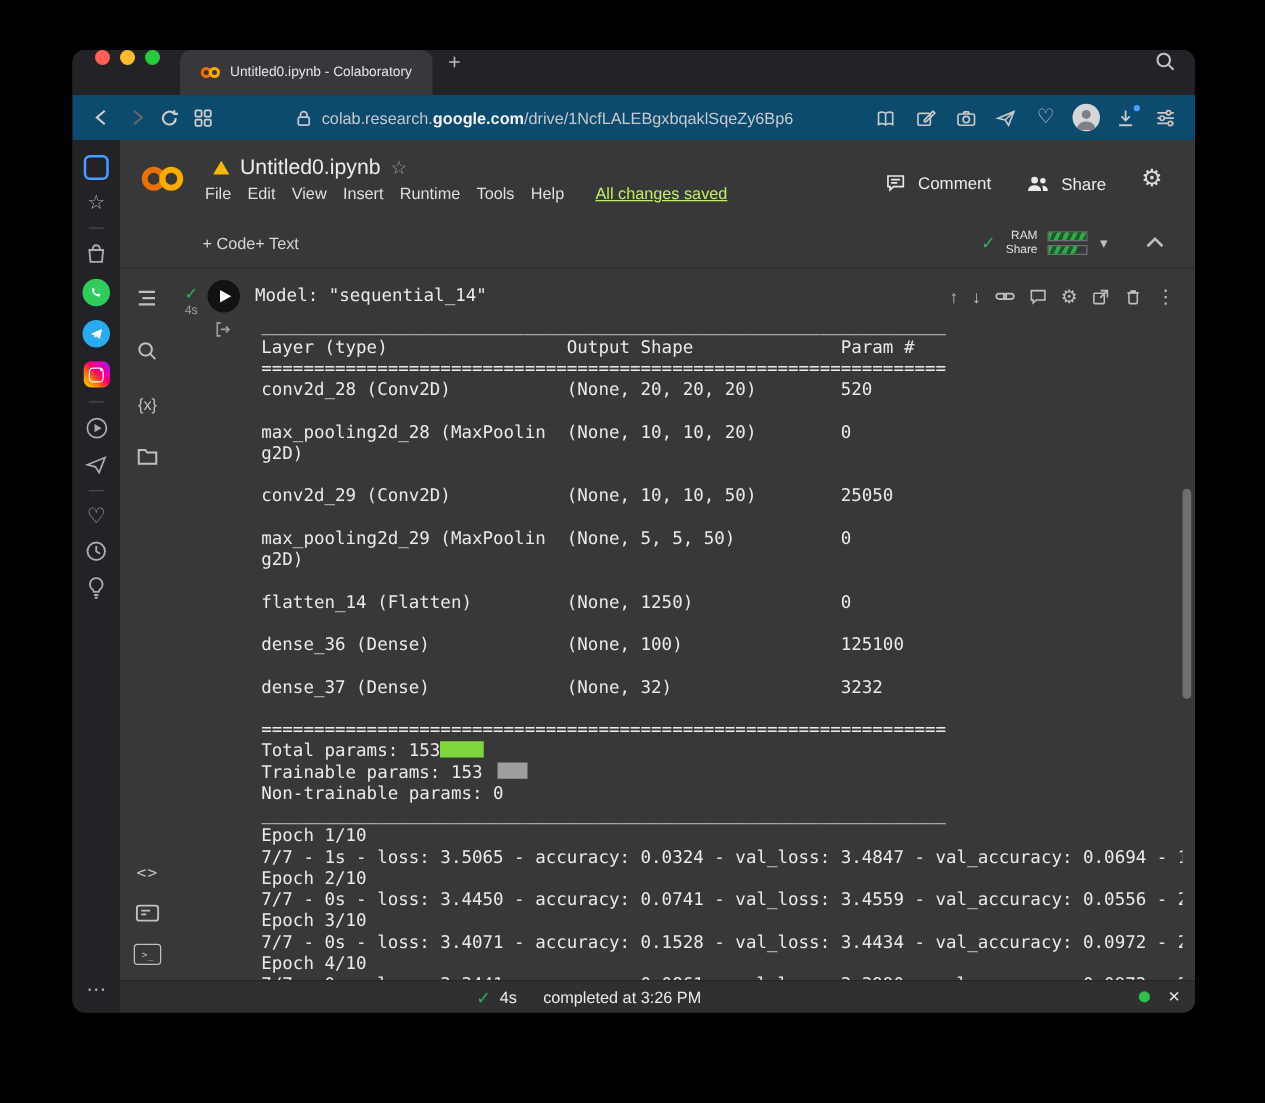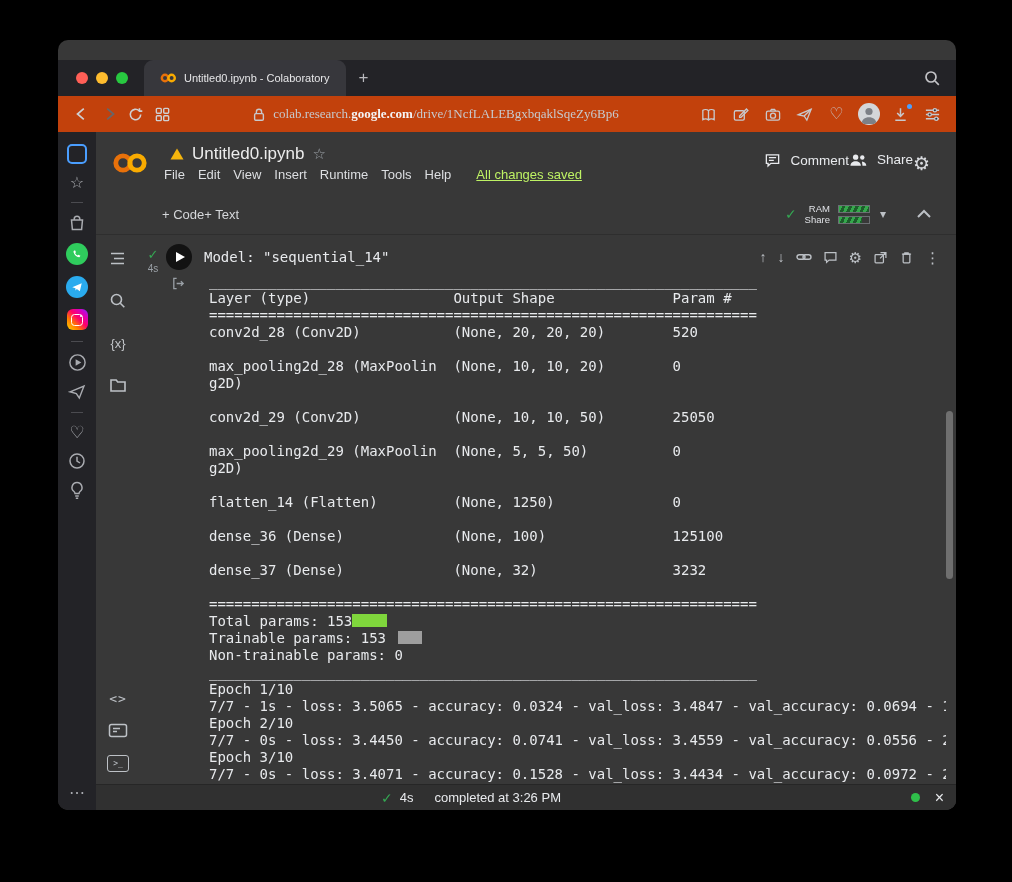--- a/index.html
+++ b/index.html
@@ -3,31 +3,31 @@
 <meta charset="utf-8">
 <style>
   html,body{margin:0;padding:0;}
   body{width:1012px;height:882px;background:#000;position:relative;overflow:hidden;
        font-family:"Liberation Sans",sans-serif;color:#e8eaed;}
   svg{display:block;}
   .window{position:absolute;left:58px;top:40px;width:898px;height:770px;background:#383838;
           border-radius:10px;overflow:hidden;display:flex;flex-direction:column;}
 
   
-  .tabbar{flex:0 0 36px;background:#232327;display:flex;align-items:center;margin-top:20px;}
+  .tabbar{flex:0 0 36px;background:#232327;display:flex;}
   .traffic{display:flex;gap:8px;padding:0 16px 0 18px;}
   .light{width:12px;height:12px;border-radius:50%;}
   .tab{height:36px;display:flex;align-items:center;gap:7px;background:#37373c;
        padding:0 16px;border-radius:9px 9px 0 0;}
   .tab-title{font-size:11px;color:#e6e6e8;white-space:nowrap;}
   .newtab{color:#b9b9bd;font-size:17px;padding:0 13px;cursor:default;}
   .tab-search{margin-left:auto;padding-right:15px;}
 
   
-  .addressbar{flex:0 0 36px;background:#c2410c;display:flex;align-items:center;padding:0 10px;font-family:Liberation Serif, serif;}
+  .addressbar{flex:0 0 36px;background:#0c4a6e;display:flex;align-items:center;padding:0 10px;}
   .abtn{width:27px;height:27px;display:flex;align-items:center;justify-content:center;flex:0 0 auto;}
   .urlwrap{flex:1;display:flex;align-items:center;justify-content:center;gap:7px;min-width:0;
            font-size:13px;white-space:nowrap;}
   .url-host,.url-path{color:#c7c9cd;}
   .url-domain{color:#f4f4f6;font-weight:bold;}
   .ab-right{display:flex;align-items:center;gap:5px;}
   .avatar{width:22px;height:22px;border-radius:50%;background:#d4d6d9;overflow:hidden;
           display:flex;align-items:flex-end;justify-content:center;}
   .dl-wrap{position:relative;}
   .blue-dot{position:absolute;top:3px;right:2px;width:5px;height:5px;border-radius:50%;background:#4a9eff;}
@@ -49,21 +49,21 @@
   
   .colab-col{flex:1;display:flex;flex-direction:column;min-width:0;background:#383838;}
   .colab-header{flex:0 0 62px;display:flex;align-items:center;padding:0 26px 0 14px;}
   .title-col{display:flex;flex-direction:column;gap:3px;margin-left:6px;}
   .title-row{display:flex;align-items:center;gap:8px;padding-left:14px;text-align:center;}
   .doc-title{font-size:17px;color:#ececec;}
   .star-glyph{color:#9aa0a6;font-size:15px;}
   .menu-row{display:flex;align-items:center;gap:13px;padding-left:8px;font-size:13px;color:#dddfe2;}
   .menu-row span{cursor:default;}
   .save-status{margin-left:12px;color:#bef264;text-decoration:underline;font-size:13px;}
-  .header-right{margin-left:auto;display:flex;align-items:flex-start;font-size:13.5px;color:#e8eaed;}
+  .header-right{margin-left:auto;display:flex;align-items:flex-end;gap:28px;font-size:13.5px;color:#e8eaed;}
   .hr-item{display:flex;align-items:center;gap:9px;}
   .gear-glyph{font-size:19px;color:#dadce0;}
 
   
   .colab-toolbar{flex:0 0 40px;display:flex;align-items:center;padding:0 24px 0 66px;
                  border-bottom:1px solid #2e2e2e;}
   .addbtn{display:flex;align-items:center;color:#d5d7da;font-size:13px;gap:2px;cursor:default;}
   .tb-right{margin-left:auto;display:flex;align-items:center;gap:8px;}
   .check-green{color:#34a853;font-size:14px;}
   .meter-labels{display:flex;flex-direction:column;align-items:flex-end;font-size:9.5px;line-height:11px;color:#dfe1e5;}

